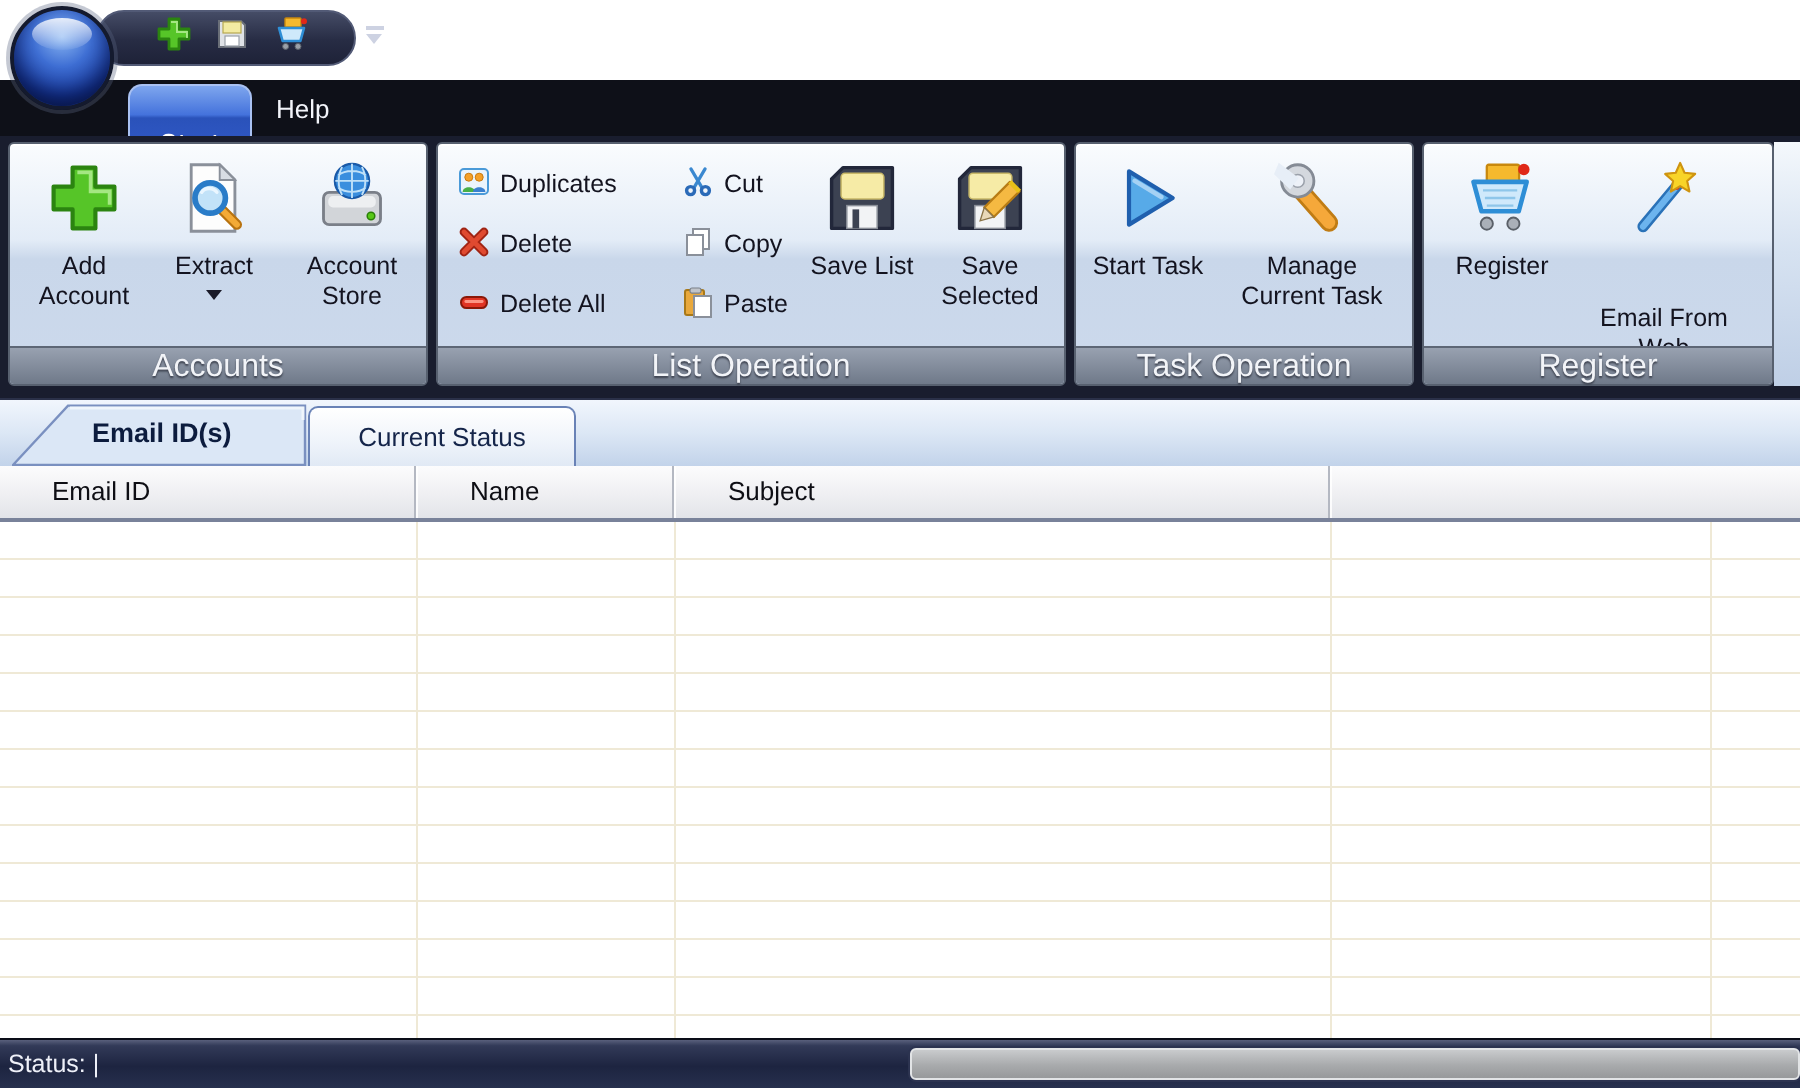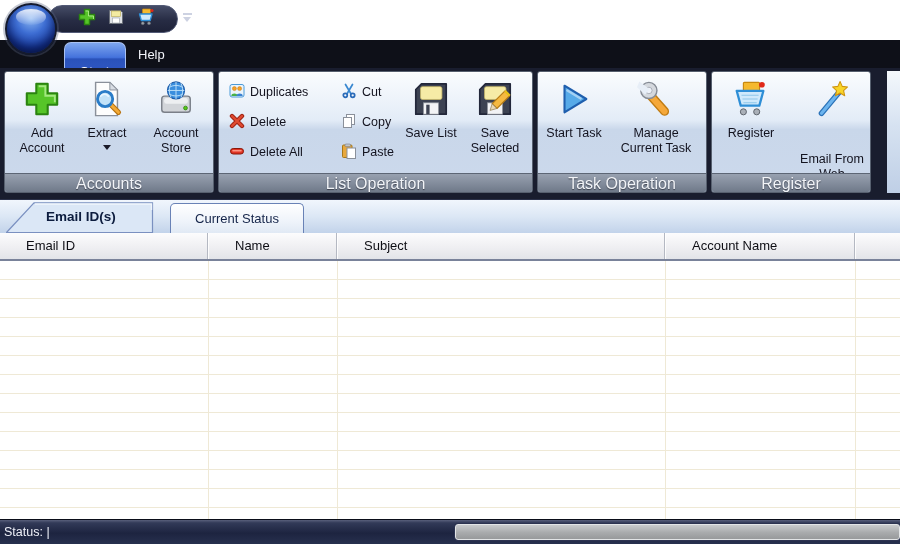--- a/index.html
+++ b/index.html
@@ -52,21 +52,21 @@
   .btn-sm svg { width:16px; height:16px; }
   .drop-arrow { width:0; height:0; margin-top:4px; border-left:4px solid transparent; border-right:4px solid transparent; border-top:5px solid #1a1a28; }
 
   
   .doctabs { position:absolute; left:0; top:199px; width:900px; height:34px;
     background:linear-gradient(180deg,#f1f6fd 0%,#dce7f5 50%,#c2d3ea 100%); border-top:1px solid #2a3048; }
   .dtab-active { position:absolute; left:6px; top:2px; width:148px; height:31px; }
   .dtab-active-label { position:absolute; left:40px; top:7px; font-size:13.5px; font-weight:bold; color:#0c1c3e; }
   .dtab { position:absolute; left:154px; top:3px; width:134px; height:31px; line-height:29px; text-align:center;
     font-size:13px; color:#15254a; background:linear-gradient(180deg,#ffffff 0%,#eef3fa 60%,#dfe8f4 100%);
-    border:1px solid #6982b6; border-bottom:none; border-radius:5px 5px 0 0; cursor:default;margin-left:16px; }
+    border:1px solid #6982b6; border-bottom:none; border-radius:5px 5px 0 0; cursor:default; }
 
   
   .thead { position:absolute; left:0; top:233px; width:900px; height:28px;
     background:linear-gradient(180deg,#fcfcfd 0%,#efeff2 55%,#e2e4e9 100%); border-bottom:2px solid #79829a; }
   .th { position:absolute; top:0; height:26px; line-height:26px; padding-left:26px; font-size:13px; color:#0e0e14;
     border-right:1px solid #b4b8c2; box-shadow:1px 0 0 rgba(255,255,255,.85); cursor:default; }
   .tbody { position:absolute; left:0; top:261px; width:900px; height:258px; background:#fff;
     background-image:repeating-linear-gradient(180deg, #ffffff 0px, #ffffff 18px, #efe9d6 18px, #efe9d6 19px); }
   .vline { position:absolute; top:0; bottom:0; width:1px; background:#efe9d6; }
 
@@ -238,21 +238,21 @@
               <path d="M14 16L29 33" stroke="#f5a83a" stroke-width="6.5" stroke-linecap="round"></path>
               <circle cx="12.5" cy="11" r="8.5" fill="#d4d8de" stroke="#858b95" stroke-width="1.5"></circle>
               <circle cx="12.5" cy="11" r="3.4" fill="#edf1f8" stroke="#9aa0aa" stroke-width=".8"></circle>
               <path d="M2.5 1.5l10.5 8-4.5 6-8.5-8z" fill="#e7eef7"></path>
             </svg></span>
         <span>Manage Current Task</span>
       </div>
       <div class="grp-caption">Task Operation</div>
     </div>
 
-    <div class="grp" style="left:711px; width:160px;">
+    <div class="grp" style="left:711px; width:176px;">
       <div class="btn-lg" style="left:8px; width:62px;">
         <span><svg viewBox="0 0 40 40">
               <rect x="12" y="2.5" width="17" height="9" rx="1" fill="#f5b92e" stroke="#c8880e" stroke-width="1.2"></rect>
               <circle cx="31.5" cy="5" r="3" fill="#e02818"></circle>
               <path d="M5 11.5h28l-4.2 15.5H9.2z" fill="#cfe9fb" stroke="#2e8ed6" stroke-width="2.4" stroke-linejoin="round"></path>
               <path d="M10 16h18M11 20h16M12 24h14" stroke="#8ec6ea" stroke-width="1.2"></path>
               <circle cx="12" cy="33.5" r="3.2" fill="#aab0b8" stroke="#5a6068" stroke-width="1"></circle>
               <circle cx="26" cy="33.5" r="3.2" fill="#aab0b8" stroke="#5a6068" stroke-width="1"></circle>
             </svg></span>
         <span>Register</span>
@@ -280,21 +280,20 @@
         </svg>
       <span class="dtab-active-label">Email ID(s)</span>
     </div>
     <div class="dtab">Current Status</div>
   </div>
 
   <div class="thead">
     <div class="th" style="left:0; width:208px;">Email ID</div>
     <div class="th" style="left:338px; width:327px;">Subject</div>
     <div class="th" style="left:209px; width:128px;">Name</div>
-    <div class="th" style="left:666px; width:189px;">Account Name</div>
     <div class="th" style="left:856px; width:44px; border-right:none; box-shadow:none;"></div>
   </div>
 
   <div class="tbody">
     <div class="vline" style="left:208px;"></div>
     <div class="vline" style="left:337px;"></div>
     <div class="vline" style="left:665px;"></div>
     <div class="vline" style="left:855px;"></div>
   </div>
 

